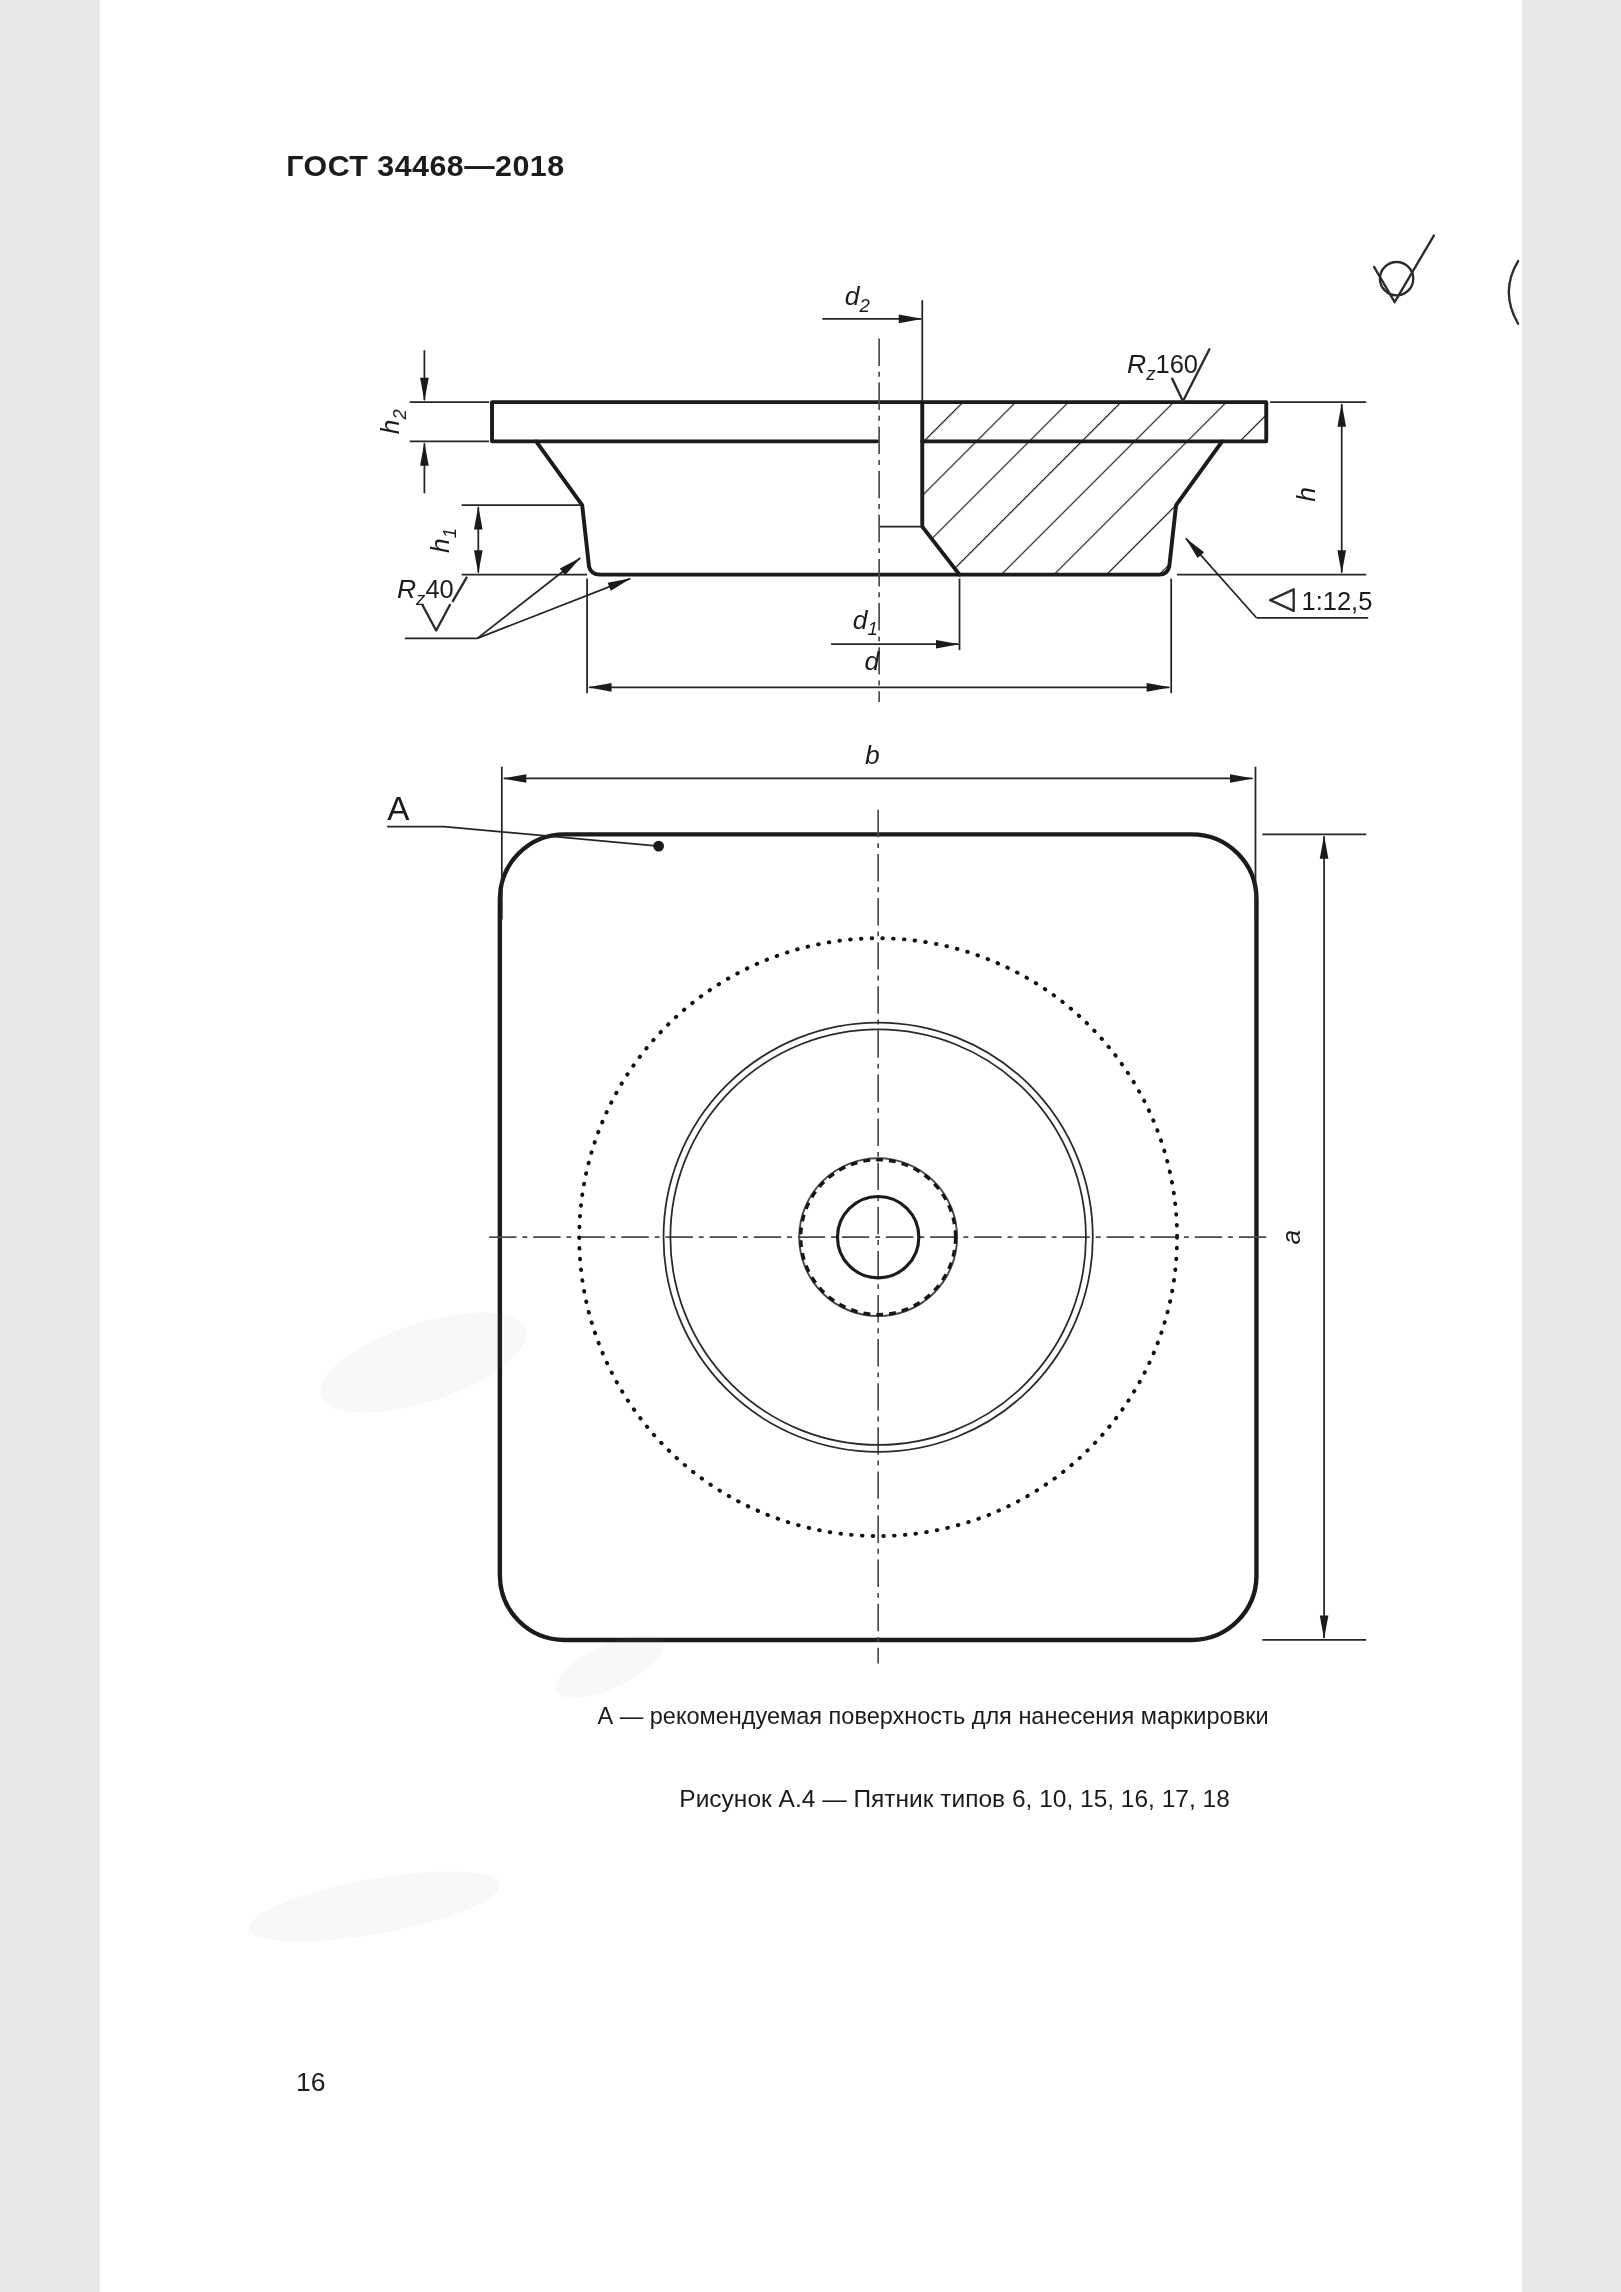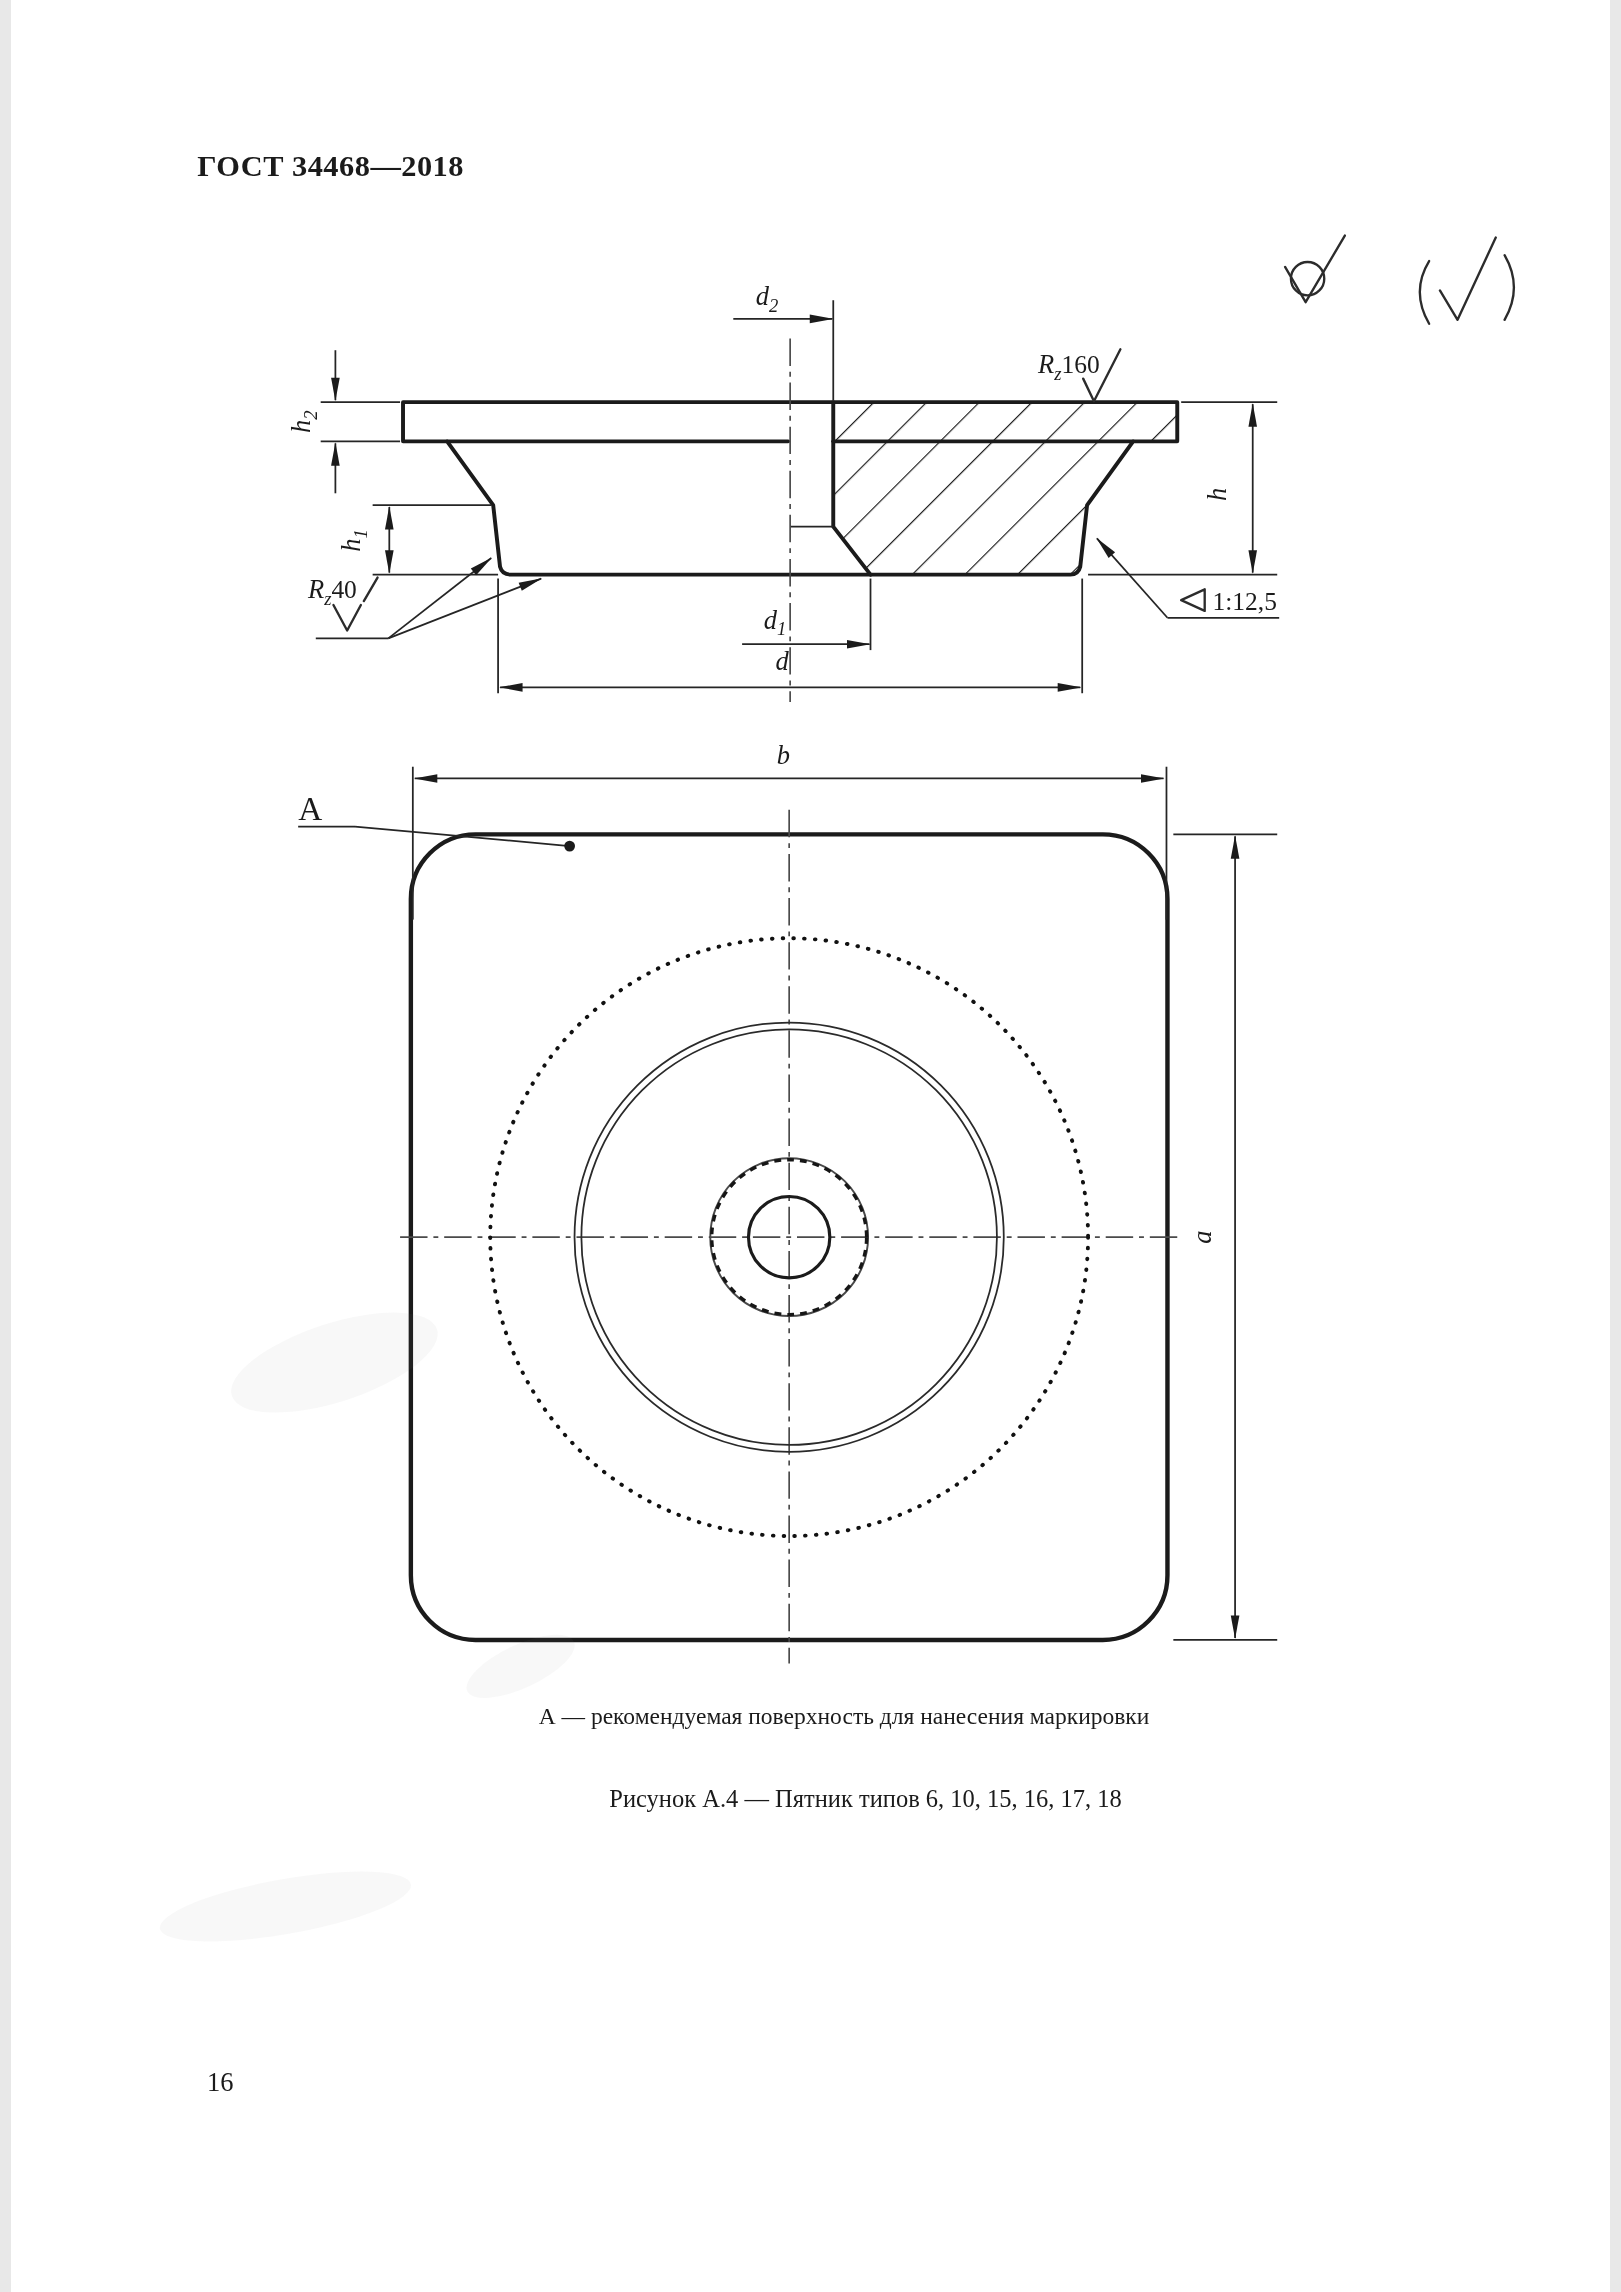--- a/index.html
+++ b/index.html
@@ -1,21 +1,21 @@
 <!DOCTYPE html>
 <html><head>
 <meta charset="utf-8">
 <style>
   html,body{margin:0;padding:0;background:#e8e8e8;}
   .page{
     position:relative;
-    width:1599px;height:2293px;
+    width:1422px;height:2293px;
     margin:0 auto;
     background:#ffffff;
-    font-family:Liberation Serif, serif;
+    font-family:Liberation Sans, sans-serif;
     overflow:hidden;
   }
   svg{display:block;}
   text{fill:#1b1b1b;}
   .hdr{font-weight:bold;font-size:31px;letter-spacing:.5px;}
   .cap{font-size:24px;}
   .fig{font-size:25px;}
   .pg{font-size:27px;}
   .dim{font-size:27px;font-style:italic;}
   .dimsub{font-size:19px;font-style:italic;}

